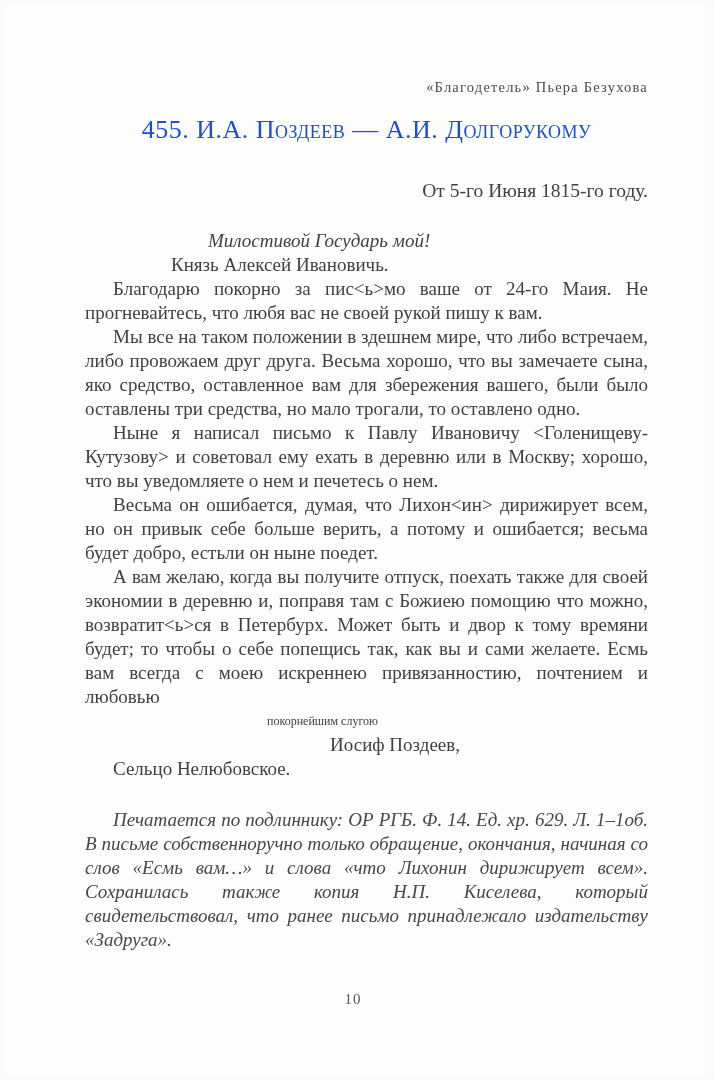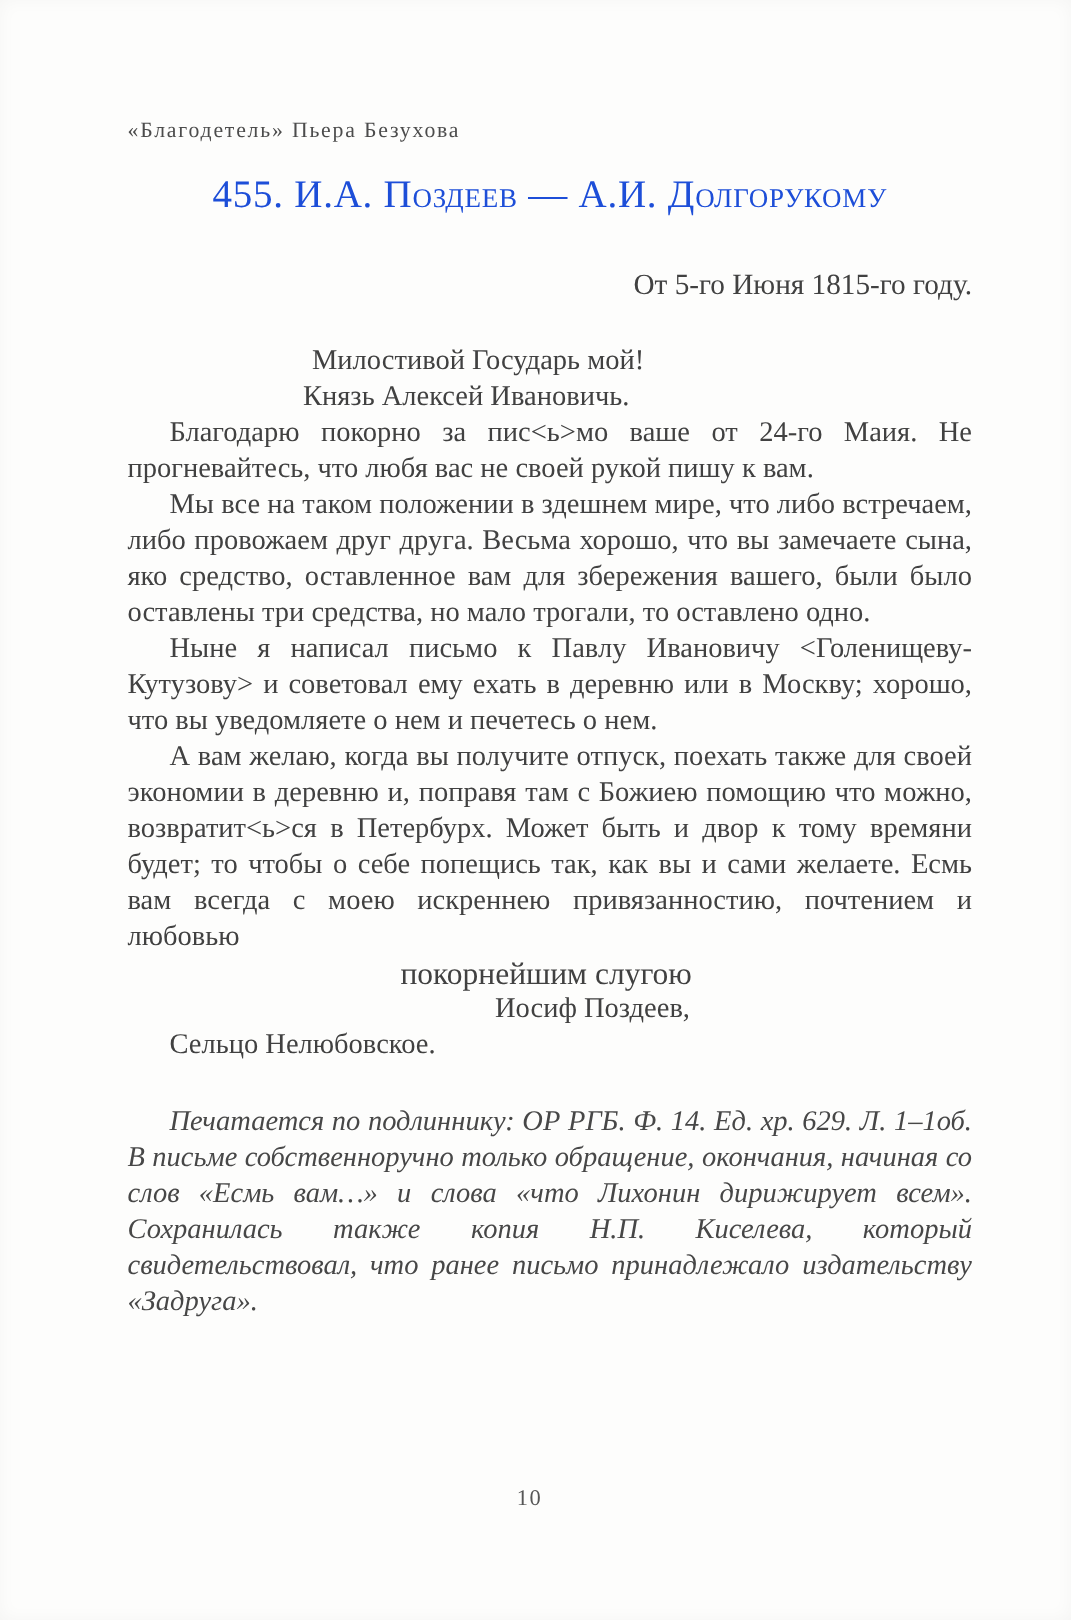--- a/index.html
+++ b/index.html
@@ -19,21 +19,21 @@
   }
   .content {
     position: absolute;
     left: 85px;
     top: 0;
     width: 563px;
     padding-top: 79px;
     box-sizing: content-box;
   }
   .running-head {
-    text-align: left;
+    text-align: right;
     font-size: 14.5px;
     line-height: 16px;
     letter-spacing: 1.2px;
     color: #4c4c4c;
   }
   .title {
     margin: 22px 0 0 0;
     text-align: center;
     font-size: 26px;
     line-height: 26px;
@@ -46,37 +46,38 @@
     margin-top: 36px;
     text-align: right;
     font-size: 19.5px;
     line-height: 24px;
   }
   .salutation-1 {
     margin-top: 26px;
     margin-left: 123px;
     font-size: 19px;
     line-height: 24px;
+    font-style: italic;
   }
   .salutation-2 {
-    margin-left: 117px;
+    margin-left: 86px;
     font-size: 19px;
     line-height: 24px;
   }
   .letter-body p {
     margin: 0;
     font-size: 19px;
     line-height: 24px;
     text-align: justify;
     text-indent: 28px;
     hyphens: manual;
   }
   .valediction {
     margin-left: 182px;
-    font-size: 21px;
+    font-size: 12px;
     line-height: 24px;
   }
   .signature {
     margin-left: 245px;
     font-size: 19px;
     line-height: 24px;
   }
   .place-line {
     margin-left: 28px;
     font-size: 19px;
@@ -116,20 +117,21 @@
     <div class="date-line">От 5-го Июня 1815-го году.</div>
 
     <div class="salutation-1">Милостивой Государь мой!</div>
 
     <div class="salutation-2">Князь Алексей Ивановичь.</div>
 
     <div class="letter-body">
       <p>Благодарю покорно за пис&lt;ь&gt;мо ваше от 24-го Маия. Не прогневайтесь, что любя вас не своей рукой пишу к вам.</p>
       <p>Мы все на таком положении в здешнем мире, что либо встре­чаем, либо провожаем друг друга. Весьма хорошо, что вы за­мечаете сына, яко средство, оставленное вам для збережения вашего, были было оставлены три средства, но мало трогали, то оставлено одно.</p>
       <p>Ныне я написал письмо к Павлу Ивановичу &lt;Голенище­ву-Кутузову&gt; и советовал ему ехать в деревню или в Москву; хорошо, что вы уведомляете о нем и печетесь о нем.</p>
+      <p>Весьма он ошибается, думая, что Лихон&lt;ин&gt; дирижирует всем, но он привык себе больше верить, а потому и ошибается; весьма будет добро, естьли он ныне поедет.</p>
       <p>А вам желаю, когда вы получите отпуск, поехать также для своей экономии в деревню и, поправя там с Божиею помощию что можно, возвратит&lt;ь&gt;ся в Петербурх. Может быть и двор к тому времяни будет; то чтобы о себе попещись так, как вы и сами желаете. Есмь вам всегда с моею искреннею привязанно­стию, почтением и любовью</p>
     </div>
 
     <div class="valediction">покорнейшим слугою</div>
 
     <div class="signature">Иосиф Поздеев,</div>
 
     <div class="place-line">Сельцо Нелюбовское.</div>
 
     <div class="source-note">Печатается по подлиннику: ОР РГБ. Ф. 14. Ед. хр. 629. Л. 1–1об. В письме собственноручно только обращение, оконча­ния, начиная со слов «Есмь вам…» и слова «что Лихонин дирижи­рует всем». Сохранилась также копия Н.П. Киселева, который свидетельствовал, что ранее письмо принадлежало издатель­ству «Задруга».</div>

